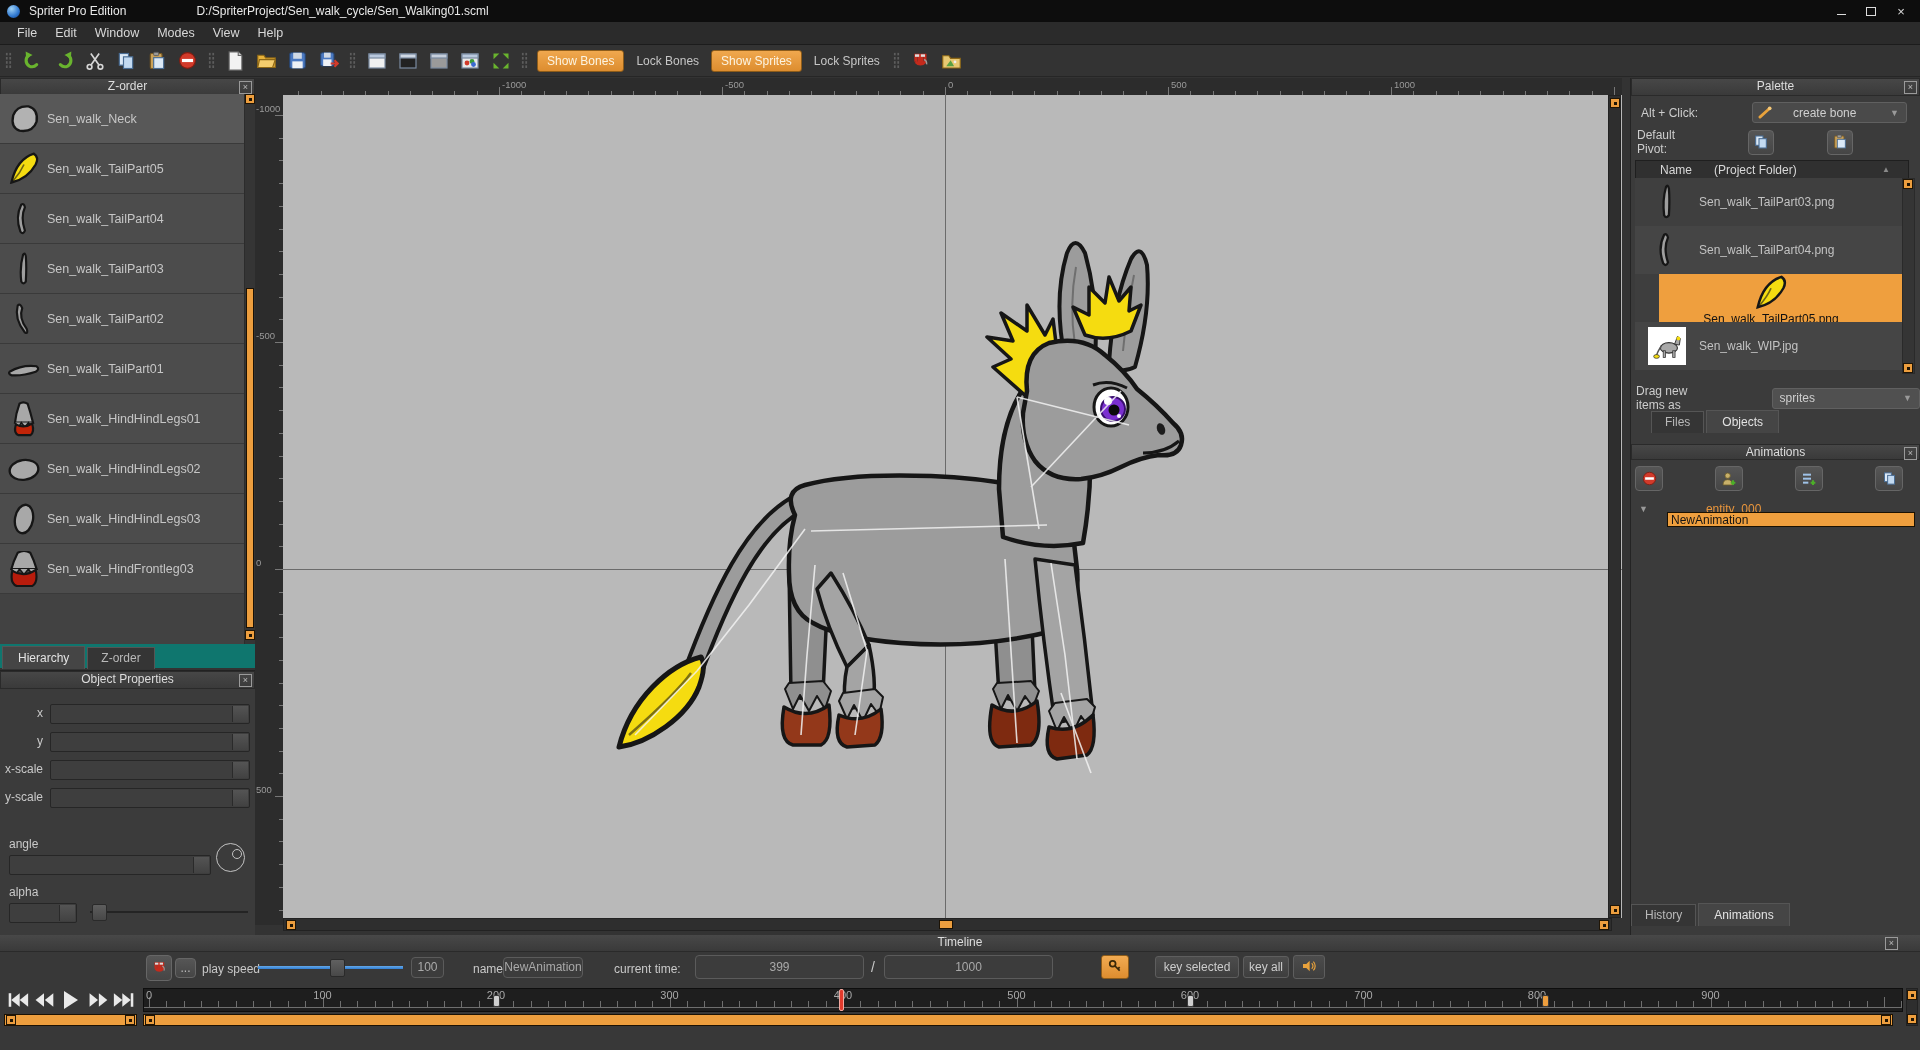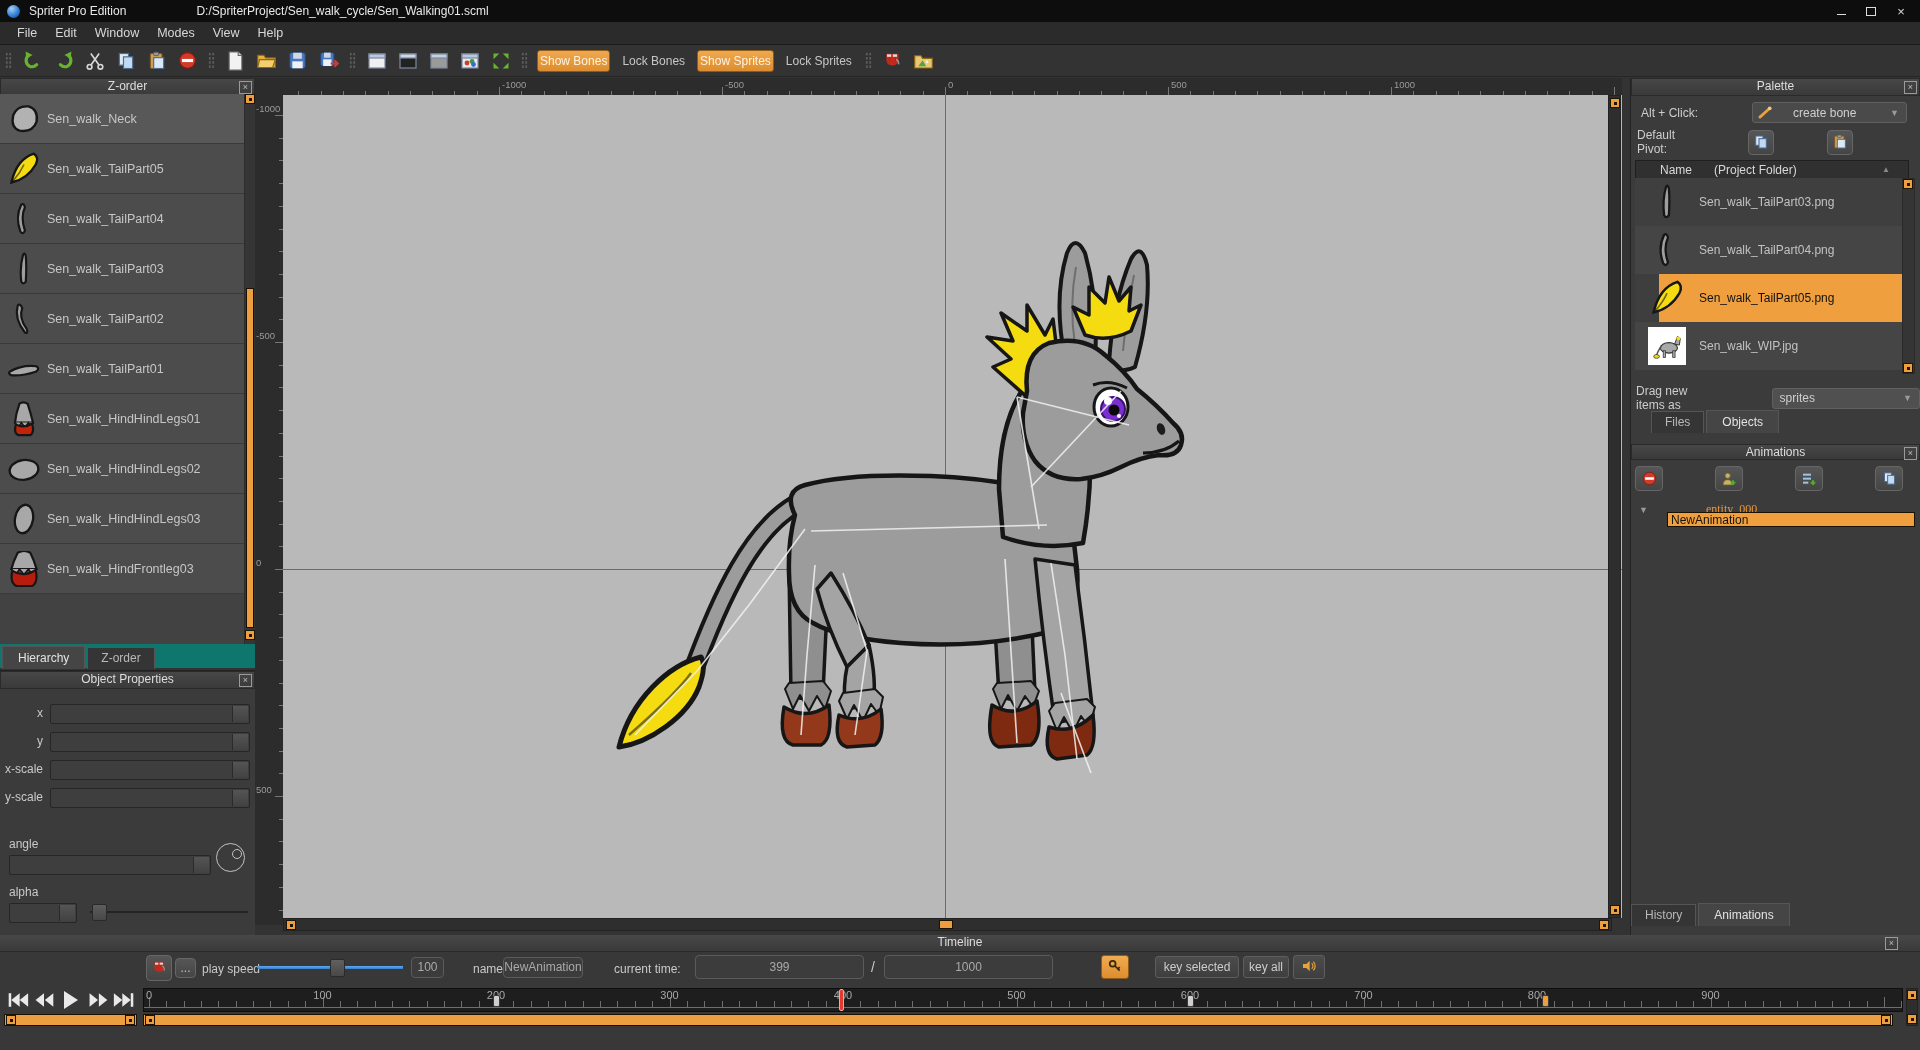--- a/index.html
+++ b/index.html
@@ -18,21 +18,21 @@
   .minbar{width:9px;height:1px;background:#dcdcdc;margin-top:6px;}
   .maxbox{width:8px;height:7px;border:1px solid #dcdcdc;}
   
   #menubar{left:0;top:22px;width:1920px;height:23px;background:#2b2b2b;border-bottom:1px solid #1c1c1c;
            display:flex;align-items:center;padding-left:8px;box-sizing:border-box;}
   .menuitem{padding:3px 9px;color:#d8d8d8;font-size:12.5px;}
   
   #toolbar{left:0;top:45px;width:1920px;height:31px;background:#333;display:flex;align-items:center;border-bottom:1px solid #262626;}
   .tbtn{width:27px;height:26px;display:flex;align-items:center;justify-content:center;margin:0 2px;}
   .grip{width:7px;height:17px;margin:0 5px;background-image:radial-gradient(#5d5d5d 1px,transparent 1.3px);background-size:3.5px 4.2px;}
-  .obtn{height:20px;display:flex;align-items:center;padding:0 2px;margin:0 4px;border-radius:3px;
+  .obtn{height:20px;display:flex;align-items:center;padding:0 9px;margin:0 4px;border-radius:3px;
         background:linear-gradient(#f0a84e,#dd8d2f);border:1px solid #8d5c1a;color:#fcf4e2;font-size:12px;}
   .flatlbl{color:#c6c6c6;font-size:12px;margin:0 8px;}
   
   .panelhdr{height:16px;background:linear-gradient(#474747,#3a3a3a);border:1px solid #2a2a2a;
             color:#ddd;font-size:12px;text-align:center;line-height:15px;position:relative;}
   .closex{position:absolute;right:2px;top:2px;width:11px;height:11px;border:1px solid #9a9a9a;
           color:#bbb;font-size:9px;line-height:10px;text-align:center;}
   .tab{display:inline-block;padding:3px 13px 4px;font-size:12px;margin-right:2px;border:1px solid #555;border-bottom:none;background:#353535;color:#b9b9b9;}
   .tab.on{background:#454545;color:#e2e2e2;padding:4px 15px 4px;}
   .field{background:#3e3e3e;border:1px solid #262626;border-radius:2px;position:relative;}
@@ -68,21 +68,21 @@
   #cv-hscroll{left:283px;top:918px;width:1329px;height:13px;background:#2e2e2e;border:1px solid #222;box-sizing:border-box;}
   #cv-vscroll{left:1608px;top:95px;width:13px;height:823px;background:#2e2e2e;border:1px solid #222;box-sizing:border-box;}
   
   #rpanel{left:1630px;top:78px;width:290px;height:857px;background:#3b3b3b;border-left:1px solid #242424;box-sizing:border-box;}
   .prow{position:absolute;display:flex;align-items:center;font-size:12px;color:#cdcdcd;gap:48px;}
   #flisthdr{position:absolute;left:4px;top:82px;width:272px;height:17px;background:#303030;border:1px solid #1f1f1f;
             display:flex;align-items:center;color:#d8d8d8;}
   .frow{position:absolute;left:4px;width:272px;height:48px;display:flex;align-items:center;box-sizing:border-box;}
   .frow .ic{width:64px;display:flex;justify-content:center;}
   .frow .lb{font-size:12px;color:#c2c2c2;}
-  .frow.sel{background:linear-gradient(90deg,#3e3e3e 24px,#EF9F3E 24px);}
+  .frow.sel{background:linear-gradient(90deg,#3e3e3e 24px,#EF9F3E 24px);flex-direction:column;}
   .frow.sel .lb{color:#111;}
   #anim-new{position:absolute;left:36px;top:434px;width:248px;height:15px;background:#EF9F3E;border:1px solid #1a1102;
             color:#141414;font-size:12px;line-height:14px;padding-left:3px;box-sizing:border-box;}
   
   #timeline{left:0;top:935px;width:1920px;height:115px;background:#383838;}
   #tl-hdr{position:absolute;left:0;top:0;width:1920px;height:16px;background:linear-gradient(#484848,#3a3a3a);
           border-bottom:1px solid #2a2a2a;text-align:center;color:#ddd;line-height:15px;}
   .tl-lbl{position:absolute;color:#c9c9c9;font-size:12px;}
   .tl-field{position:absolute;background:#3c3c3c;border:1px solid #5b5b5b;border-radius:4px;color:#a9a9a9;
             font-size:12px;text-align:center;}
@@ -731,21 +731,21 @@
           <svg width="14" height="13" viewBox="0 0 20 18">
             <path d="M6 2 H2 V6 M14 2 H18 V6 M6 16 H2 V12 M14 16 H18 V12" fill="none" stroke="#d8c048" stroke-width="2.2"></path>
           </svg>
         </div>
       <div class="sqbtn" style="width:74px;height:23px;margin-left:26px;font-size:12px;color:#cdcdcd;">
           <span>Char Maps</span>
         </div>
     </div>
     <div class="prow" style="left:8px;top:424px;">
       <span style="color:#9a9a9a;font-size:9px;">▼</span>
-      <span style="margin-left:10px;color:#E8953C;font-family:Liberation Serif, serif;">entity_000</span>
+      <span style="margin-left:10px;color:#E8953C;">entity_000</span>
     </div>
     <div id="anim-new"><span>NewAnimation</span></div>
     <div style="position:absolute;left:0px;top:825px;" id="atabs"><div class="tab">History</div><div class="tab on">Animations</div></div>
   </div>
 
   <div id="timeline" class="abs">
     <div id="tl-hdr">
       <span>Timeline</span>
       <div class="closex" style="right:22px;">×</div>
     </div>

